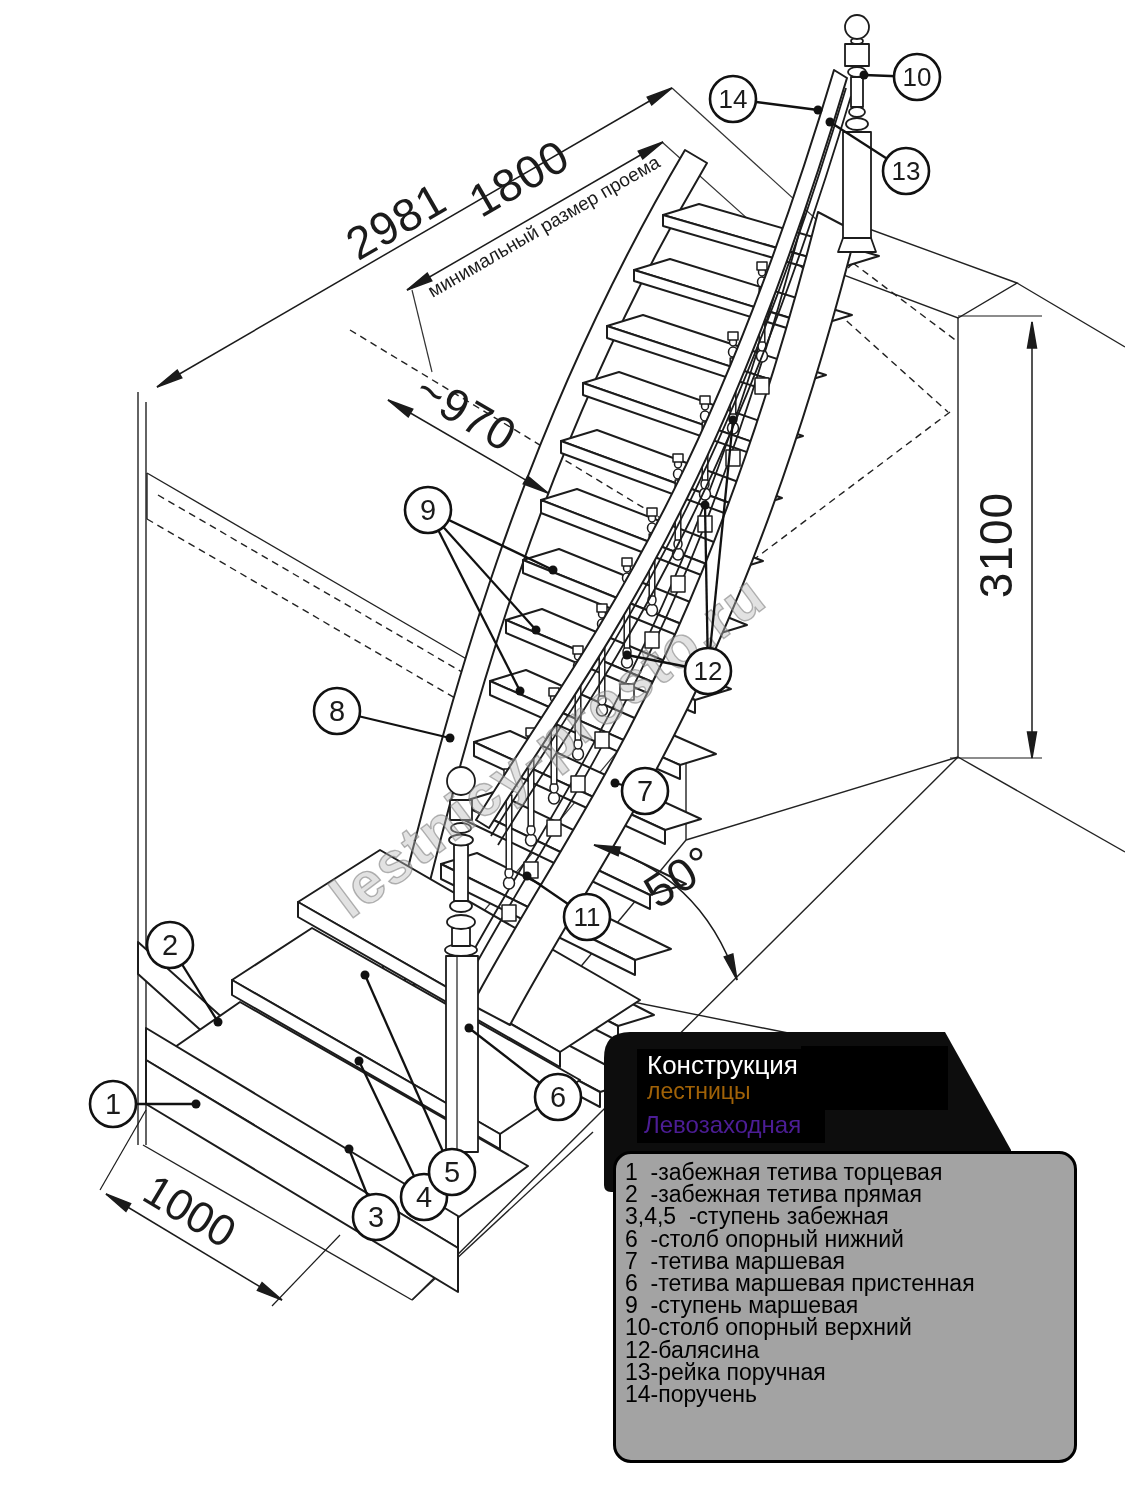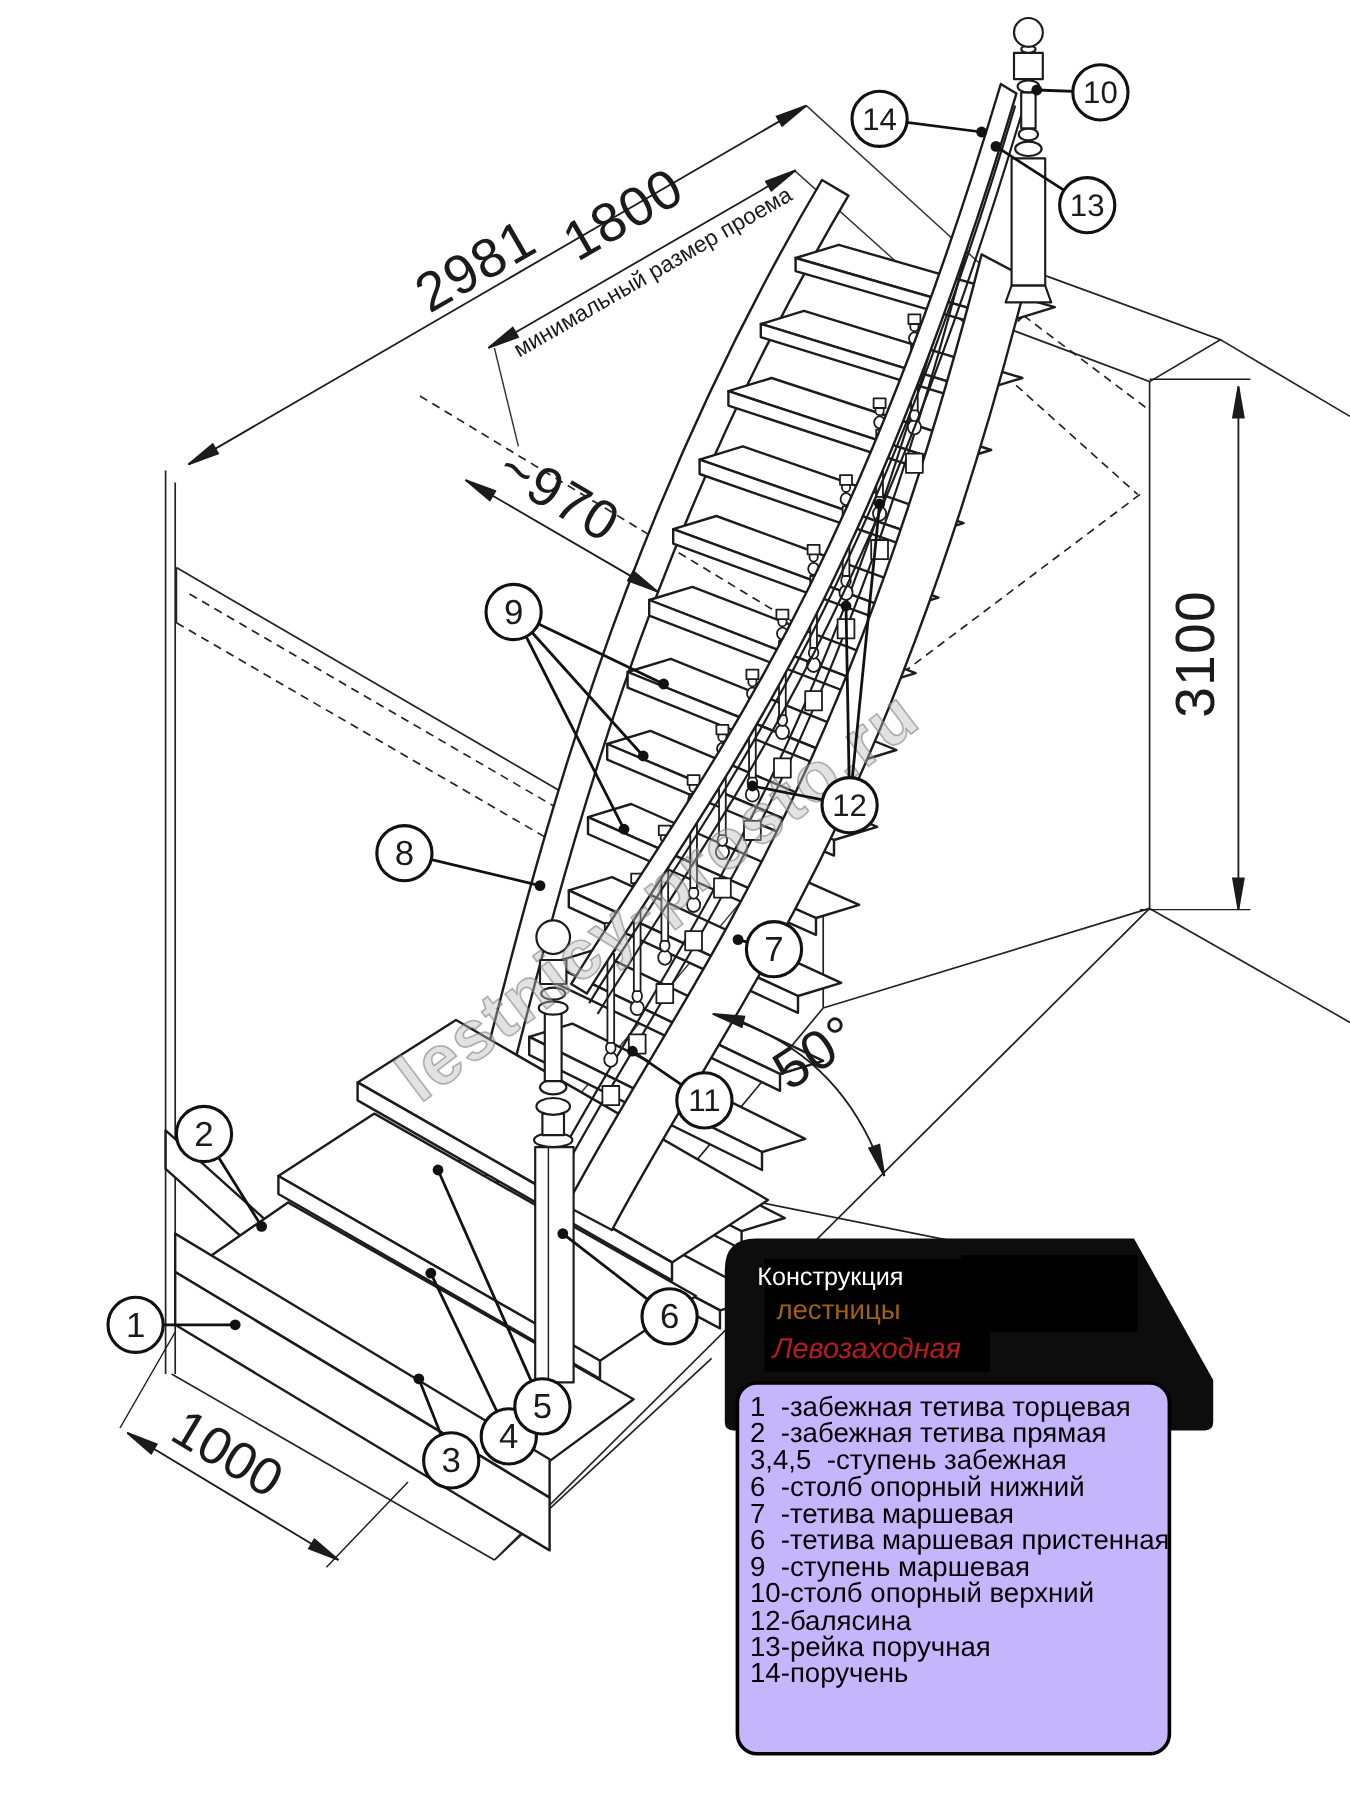--- a/index.html
+++ b/index.html
@@ -8,33 +8,33 @@
   svg{position:absolute;left:0;top:0;}
   svg text{font-family:"Liberation Sans",sans-serif;fill:#1b1b1b;}
   .dim-num{font-size:46px;letter-spacing:1px;}
   .dim-num-sm{font-size:44px;}
   .dim-note{font-size:19px;}
   .callout-num{font-size:29px;}
   .callout-num-2d{font-size:26px;}
   .wm{font-size:58px;font-weight:bold;letter-spacing:2px;
       fill:rgba(185,185,185,0.42);stroke:rgba(120,120,120,0.55);stroke-width:1.4px;}
   
-  .legend-panel{position:absolute;left:613px;top:1151px;width:363px;height:312px;
-     background:#c4b5fd;border:3px solid #000;border-radius:18px;box-sizing:border-box;
+  .legend-panel{position:absolute;left:613px;top:1151px;width:464px;height:312px;
+     background:#a3a3a3;border:3px solid #000;border-radius:18px;box-sizing:border-box;
      padding:7px 0 0 9px;overflow:hidden;z-index:5;}
   .legend-row{font-size:23px;line-height:22.2px;color:#000;white-space:pre;}
   .legend-head{position:absolute;z-index:4;}
   .lh-rect{position:absolute;background:#000;}
   .lh-r1{left:637px;top:1049px;width:164px;height:58px;}
   .lh-r2{left:801px;top:1046px;width:147px;height:64px;}
   .lh-r3{left:637px;top:1106px;width:188px;height:37px;}
-  .lh-t1{position:absolute;left:631px;top:1052px;color:#fff;font-size:21px;line-height:26px;z-index:6;}
+  .lh-t1{position:absolute;left:647px;top:1052px;color:#fff;font-size:26px;line-height:26px;z-index:6;}
   .lh-t2{position:absolute;left:647px;top:1078px;color:#a16207;font-size:23px;line-height:26px;z-index:6;}
   .lh-model{position:absolute;left:806px;top:988px;width:140px;color:#fff;font-size:45px;z-index:6;}
-  .lh-t3{position:absolute;left:644px;top:1111px;color:#b91c1c;font-size:24px;z-index:6;font-style:italic;}
+  .lh-t3{position:absolute;left:644px;top:1111px;color:#4c1d95;font-size:24px;z-index:6;}
 </style>
 </head>
 <body>
 
 <div id="stage">
 <svg width="1125" height="1500" viewBox="0 0 1125 1500">
 
   <g stroke="#222" fill="none" stroke-width="1.4">
 
     <path d="M138,392 V1145"></path>

